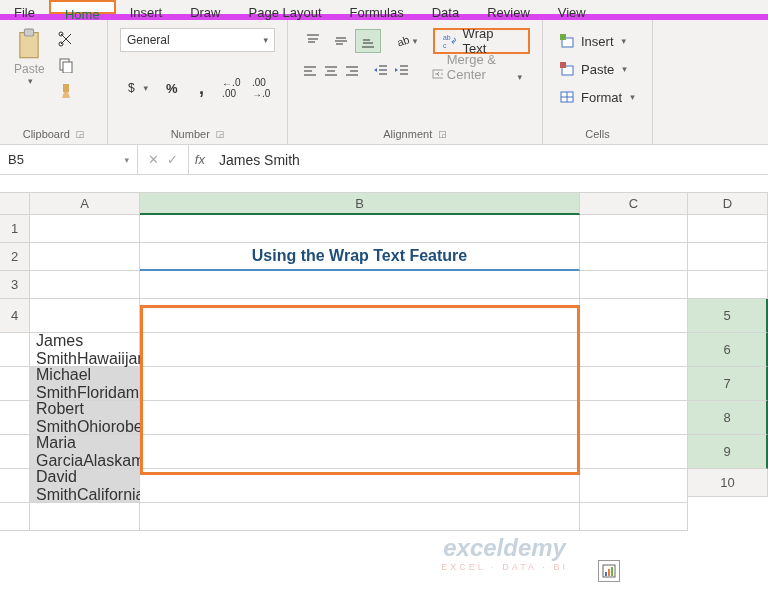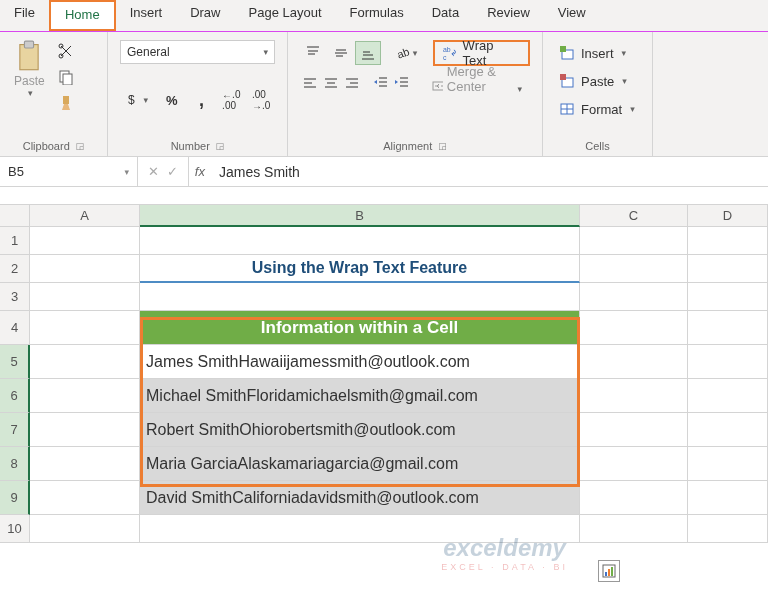--- a/index.html
+++ b/index.html
@@ -1,19 +1,19 @@
 <!DOCTYPE html>
 <html><head>
   <meta charset="utf-8">
   <style>
     * { margin: 0; padding: 0; box-sizing: border-box; font-family: 'Segoe UI', Tahoma, sans-serif; }
     body { background: #fff; width: 768px; height: 602px; overflow: hidden; font-size: 13px; color: #333; }
 
     
-    .ribbon-tabs { display: flex; background: #f3f2f1; border-bottom: 1px solid #d946ef; height: 32px; }
+    .ribbon-tabs { display: flex; background: #f3f2f1; border-bottom: 6px solid #d946ef; height: 20px; }
     .ribbon-tab { padding: 5px 14px; cursor: pointer; color: #333; font-size: 13px; }
     .ribbon-tab.active { background: #fff; color: #217346; text-align: right; }
     .ribbon-tab.highlighted { border: 2px solid #ed7d31; }
 
     
     .ribbon { display: flex; background: #f3f2f1; height: 125px; border-bottom: 1px solid #d4d4d4; }
     .ribbon-group { border-right: 1px solid #d4d4d4; padding: 4px 8px 2px; display: flex; flex-direction: column; justify-content: space-between; }
     .ribbon-group-label { text-align: center; font-size: 11px; color: #666; padding: 2px 0; display: flex; justify-content: center; align-items: center; gap: 6px; }
     .dialog-launcher { font-size: 9px; color: #888; }
 
@@ -345,21 +345,20 @@
   <div class="cell row-2"></div>
 
   <div class="row-header row-3">3</div>
   <div class="cell row-3"></div>
   <div class="cell row-3"></div>
   <div class="cell row-3"></div>
   <div class="cell row-3"></div>
 
   <div class="row-header row-4">4</div>
   <div class="cell row-4"></div>
-  <div class="cell row-4 header-cell">Information within a Cell</div>
   <div class="cell row-4"></div>
   <div class="cell row-4"></div>
 
   <div class="row-header row-5 selected">5</div>
   <div class="cell row-5"></div>
   <div class="cell row-5 data-cell first-selected">James SmithHawaiijamessmith@outlook.com</div>
   <div class="cell row-5"></div>
   <div class="cell row-5"></div>
 
   <div class="row-header row-6 selected">6</div>

